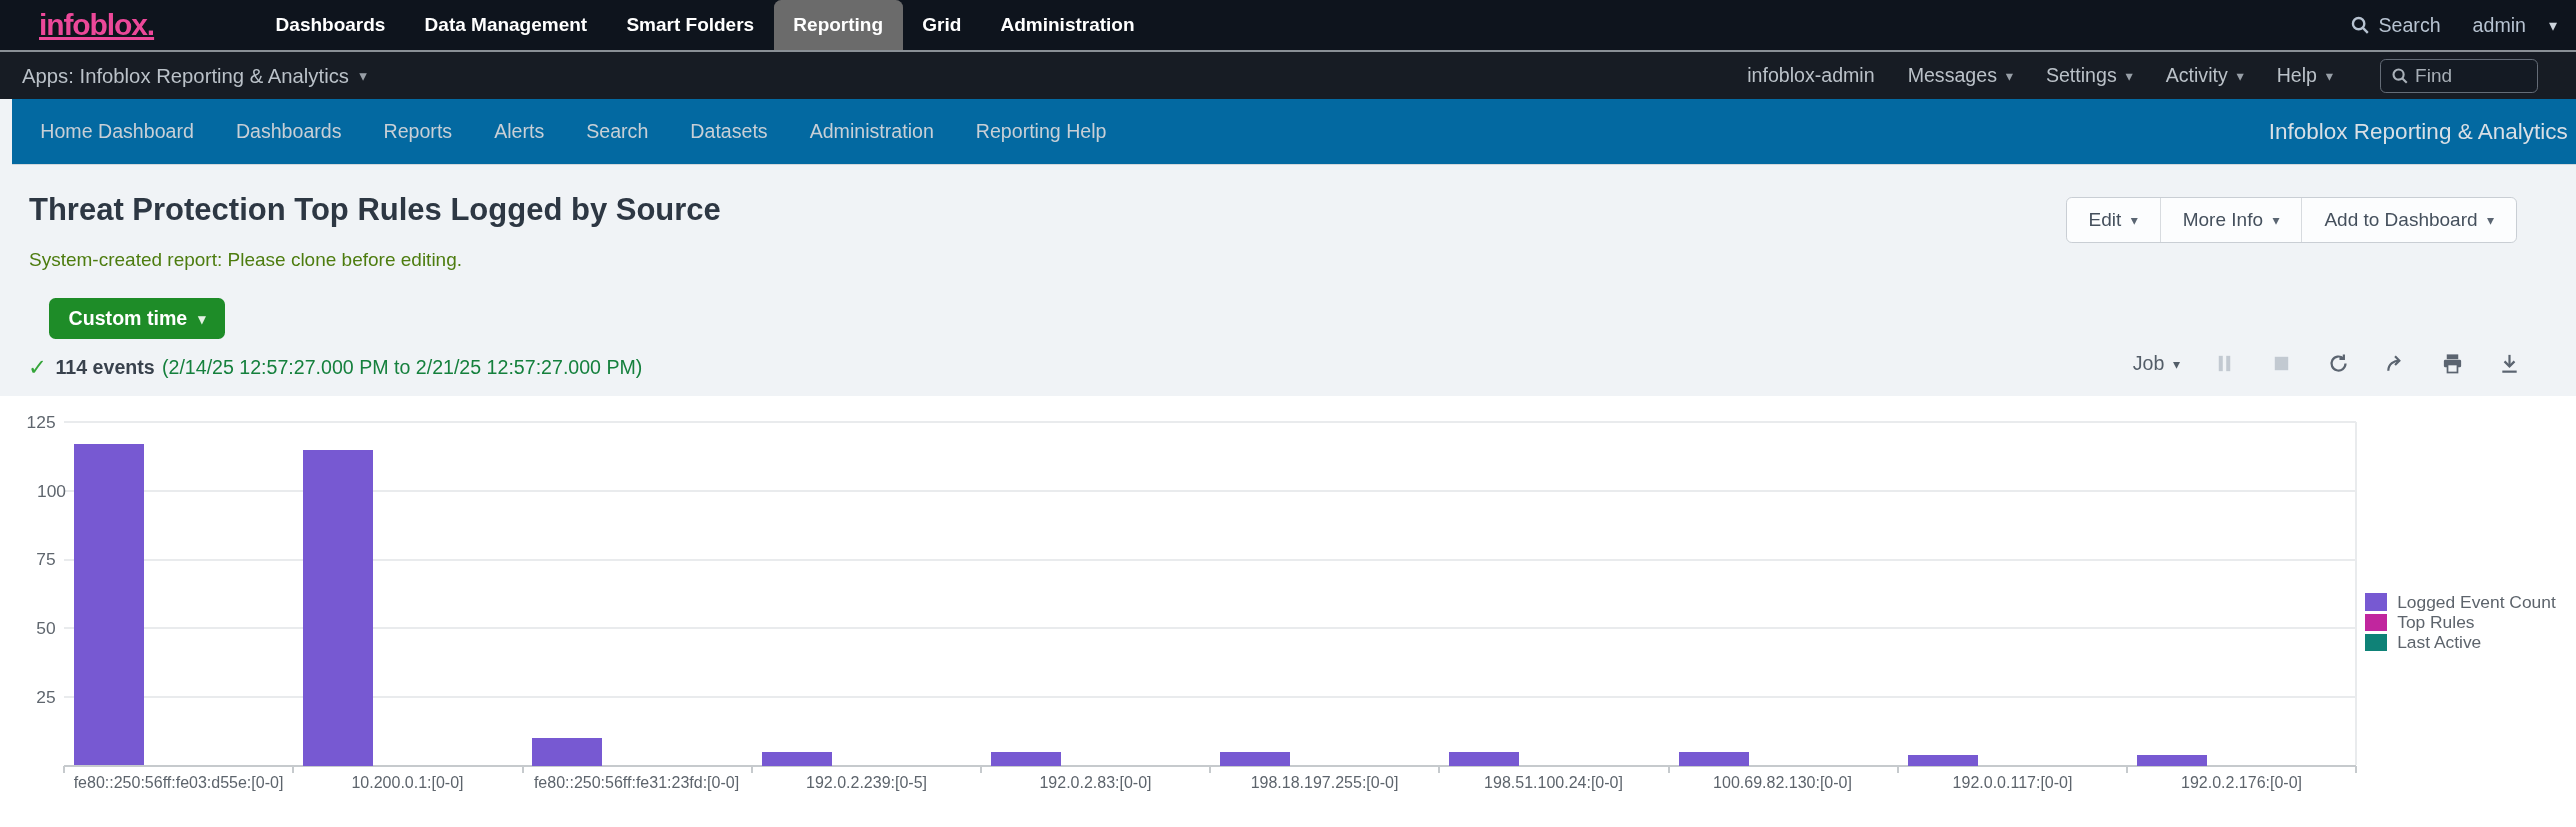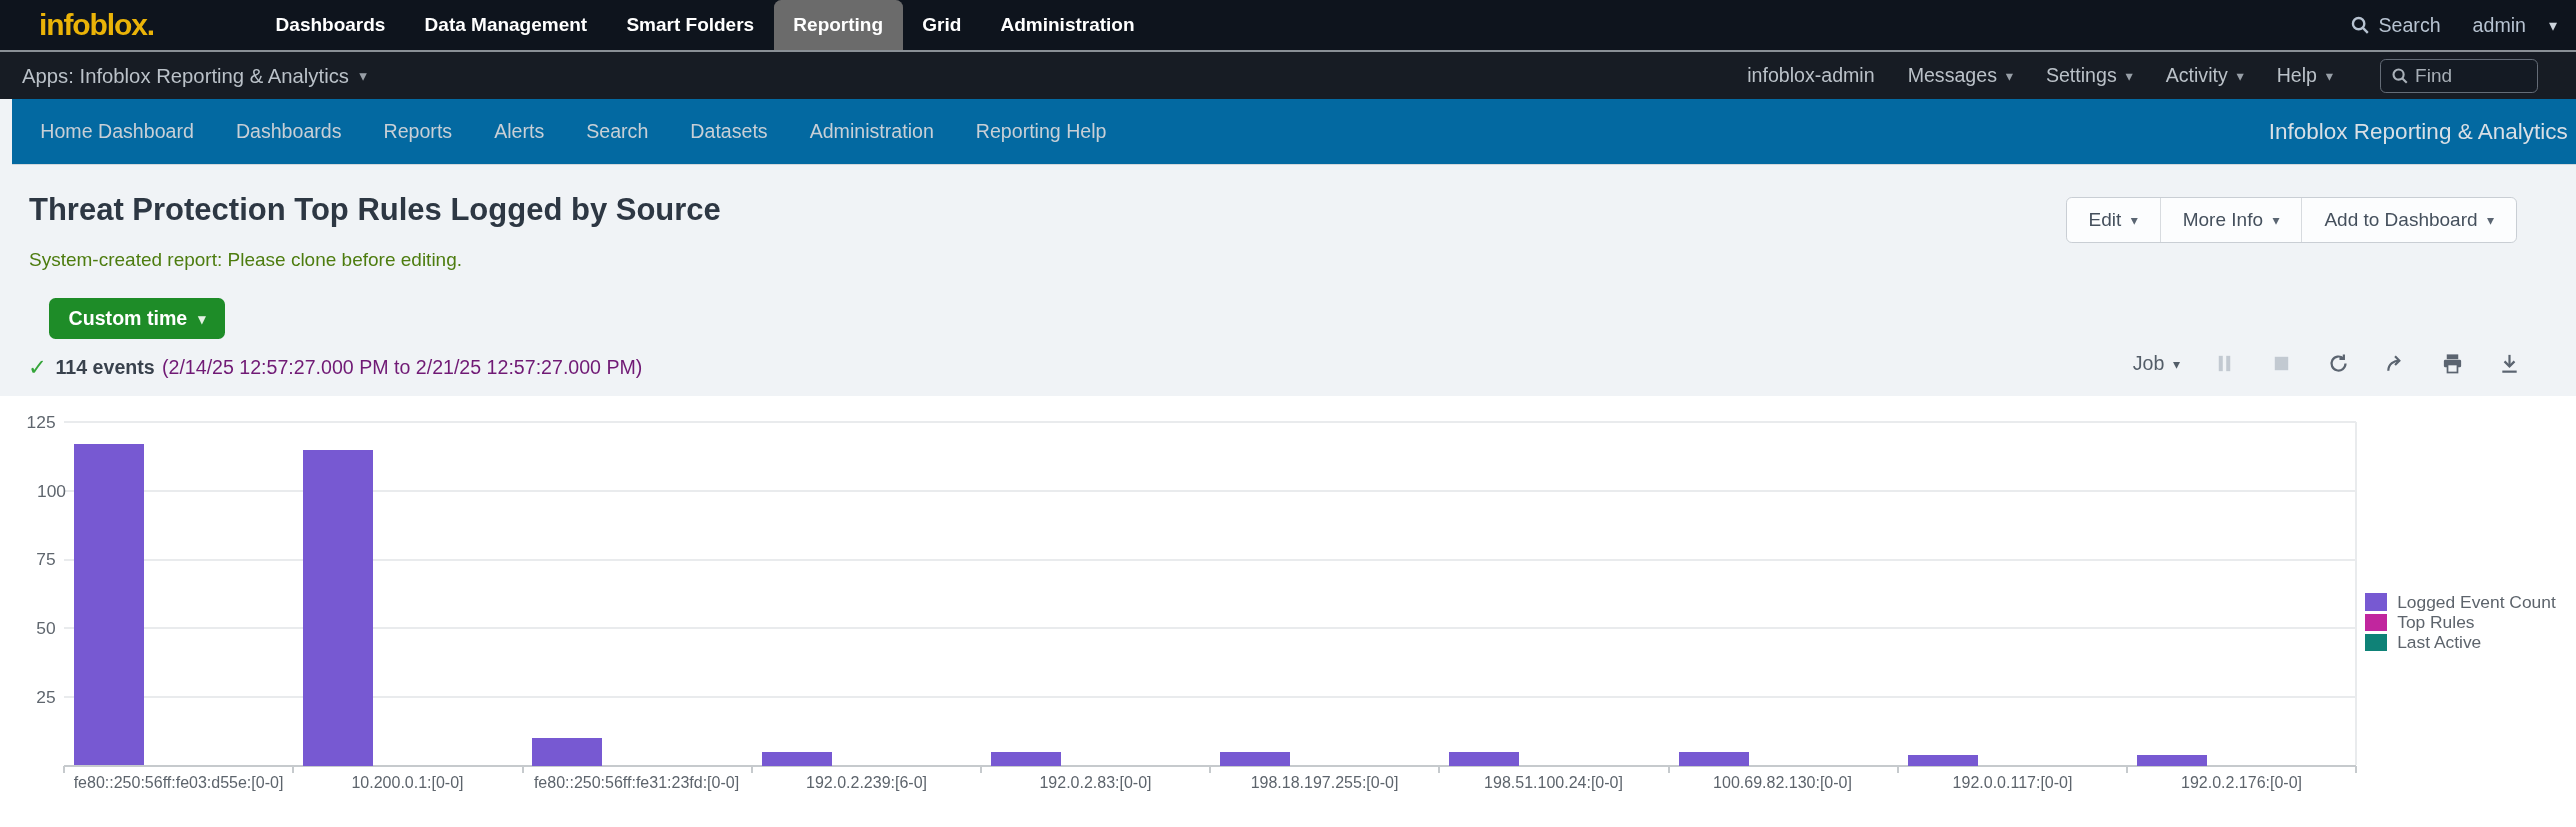--- a/index.html
+++ b/index.html
@@ -2,22 +2,22 @@
 <html style="font-size:11.6px"><head>
 <meta charset="utf-8">
 <style>
   * { margin:0; padding:0; box-sizing:border-box; }
   html,body { width:2576px; height:828px; overflow:hidden; }
   body { font-family:"Liberation Sans", sans-serif; background:#f0f3f6; }
   .screen { position:relative; width:2576px; height:828px; background:#f0f3f6; }
 
   
   .topbar { position:absolute; left:0; top:0; width:100%; height:50px; background:#0e141d; }
-  .logo { position:absolute; left:39px; top:50%; transform:translateY(-50%); color:#eab308;
-          font-size:30px; font-weight:bold; letter-spacing:-1.1px; }
+  .logo { position:absolute; left:39px; top:50%; transform:translateY(-50%); color:#ec4899;
+          font-size:30px; font-weight:bold; letter-spacing:-1.1px;text-decoration:underline; }
   #topbar-nav { position:absolute; left:256px; top:0; height:100%; display:flex; align-items:stretch; }
   .tb-item { display:flex; align-items:center; padding:0 19.6px; color:#fff; font-size:19px; font-weight:bold; cursor:pointer; }
   .tb-item.active { background:#6b6b6b; border-radius:7.3px 7.3px 0 0; }
   .topbar-right { position:absolute; right:19px; top:0; height:100%; display:flex; align-items:center; color:#b7c3d1; font-size:19.6px; }
   .topbar-right .sicon { width:22px; height:22px; margin-right:7.3px; }
   .tb-user { margin-left:32px; }
   .tb-caret { margin-left:23px; font-size:16px; color:#ccd4dc; }
   .sep1 { position:absolute; left:0; top:50px; width:100%; height:2.2px; background:#8a9096; }
 
   
@@ -52,21 +52,21 @@
   .rb .caret { margin-left:9.4px; font-size:14px; color:#5a6572; }
 
   .time-btn { position:absolute; left:49px; top:298px; height:41px; padding:0 19.6px; background:#1e8c28; border:none;
               border-radius:6.5px; color:#fff; font-size:19.6px; font-weight:bold; display:flex; align-items:center; cursor:pointer;
               font-family:"Liberation Sans", sans-serif; }
   .time-btn .caret { margin-left:11px; font-size:14.5px; color:#e4f2e4; }
 
   .events-row { position:absolute; left:28px; top:354px; display:flex; align-items:center; font-size:19.6px; }
   .events-row .check { color:#35a53a; font-size:22.5px; margin-right:8.7px; }
   .events-row .strong { font-weight:bold; color:#39424d; margin-right:7.3px; }
-  .events-row .range { color:#701a75; }
+  .events-row .range { color:#15803d; }
 
   .job-row { position:absolute; right:54px; top:351px; display:flex; align-items:center; gap:32px; color:#5b6470; }
   .job-label { display:flex; align-items:center; font-size:19.6px; color:#535d68; cursor:pointer; }
   .job-label .caret { margin-left:8.7px; font-size:14px; }
   .tbtn { width:25px; height:25px; display:flex; align-items:center; justify-content:center; color:#5b6470; cursor:pointer; }
   .tbtn.dis { color:#c2c9d1; }
   .tbtn svg { width:23px; height:23px; }
 
   
   .chart-panel { position:absolute; left:0; top:396px; width:2576px; height:432px; background:#ffffff; }
@@ -273,21 +273,21 @@
       <div class="xtick" style="left: 1897px; top: 370px;"></div>
       <div class="xtick" style="left: 2126px; top: 370px;"></div>
       <div class="xtick" style="left: 2355px; top: 370px;"></div>
       <div class="bar" style="left: 74px; width: 70px; top: 48px; height: 321px; background: rgb(119, 89, 210);"></div>
       <div class="xlab" style="left: 64px; width: 229px; top: 377px;">fe80::250:56ff:fe03:d55e:[0-0]</div>
       <div class="bar" style="left: 303px; width: 70px; top: 54px; height: 316px; background: rgb(119, 89, 210);"></div>
       <div class="xlab" style="left: 293px; width: 229px; top: 377px;">10.200.0.1:[0-0]</div>
       <div class="bar" style="left: 532px; width: 70px; top: 342px; height: 27.5px; background: rgb(119, 89, 210);"></div>
       <div class="xlab" style="left: 522px; width: 229px; top: 377px;">fe80::250:56ff:fe31:23fd:[0-0]</div>
       <div class="bar" style="left: 762px; width: 70px; top: 356px; height: 13.7px; background: rgb(119, 89, 210);"></div>
-      <div class="xlab" style="left: 752px; width: 229px; top: 377px;">192.0.2.239:[6-0]</div>
+      <div class="xlab" style="left: 752px; width: 229px; top: 377px;">192.0.2.239:[0-5]</div>
       <div class="bar" style="left: 991px; width: 70px; top: 356px; height: 13.7px; background: rgb(119, 89, 210);"></div>
       <div class="xlab" style="left: 981px; width: 229px; top: 377px;">192.0.2.83:[0-0]</div>
       <div class="bar" style="left: 1220px; width: 70px; top: 356px; height: 13.7px; background: rgb(119, 89, 210);"></div>
       <div class="xlab" style="left: 1210px; width: 229px; top: 377px;">198.18.197.255:[0-0]</div>
       <div class="bar" style="left: 1449px; width: 70px; top: 356px; height: 13.7px; background: rgb(119, 89, 210);"></div>
       <div class="xlab" style="left: 1439px; width: 229px; top: 377px;">198.51.100.24:[0-0]</div>
       <div class="bar" style="left: 1679px; width: 70px; top: 356px; height: 13.7px; background: rgb(119, 89, 210);"></div>
       <div class="xlab" style="left: 1668px; width: 229px; top: 377px;">100.69.82.130:[0-0]</div>
       <div class="bar" style="left: 1908px; width: 70px; top: 359px; height: 11px; background: rgb(119, 89, 210);"></div>
       <div class="xlab" style="left: 1898px; width: 229px; top: 377px;">192.0.0.117:[0-0]</div>

